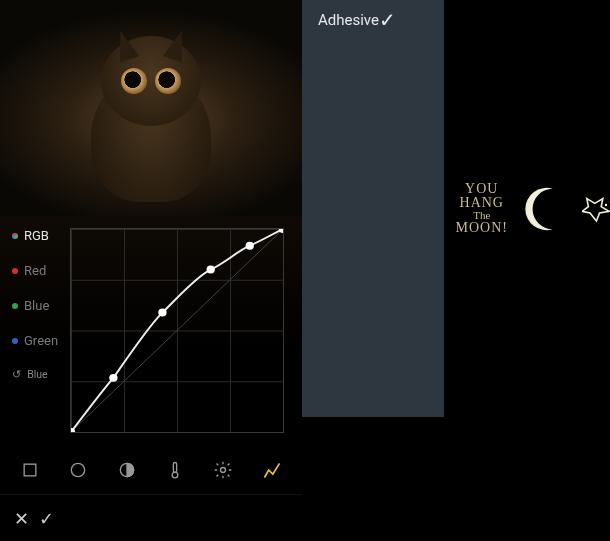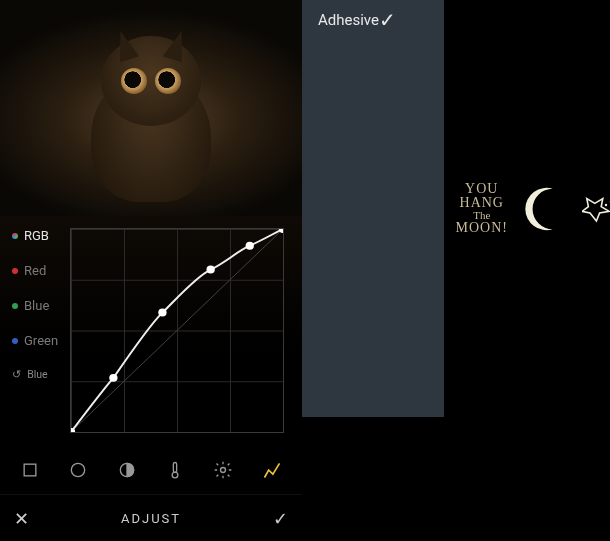--- a/index.html
+++ b/index.html
@@ -293,21 +293,20 @@
     </div>
     <div class="tool active">
       <svg viewBox="0 0 24 24" fill="none" stroke="currentColor" stroke-width="2">
           <path d="M3 21 L8 12 L13 17 L21 4"></path>
         </svg>
     </div>
   </div>
 
   <div class="bottom-row">
     <div class="x">✕</div>
-    <div class="title">ADJUST</div>
     <div class="ok">✓</div>
   </div>
 </div>
 
 <div class="right">
   <div class="right-header">
     <span>Adhesive</span>
     <span class="ok">✓</span>
   </div>
 

